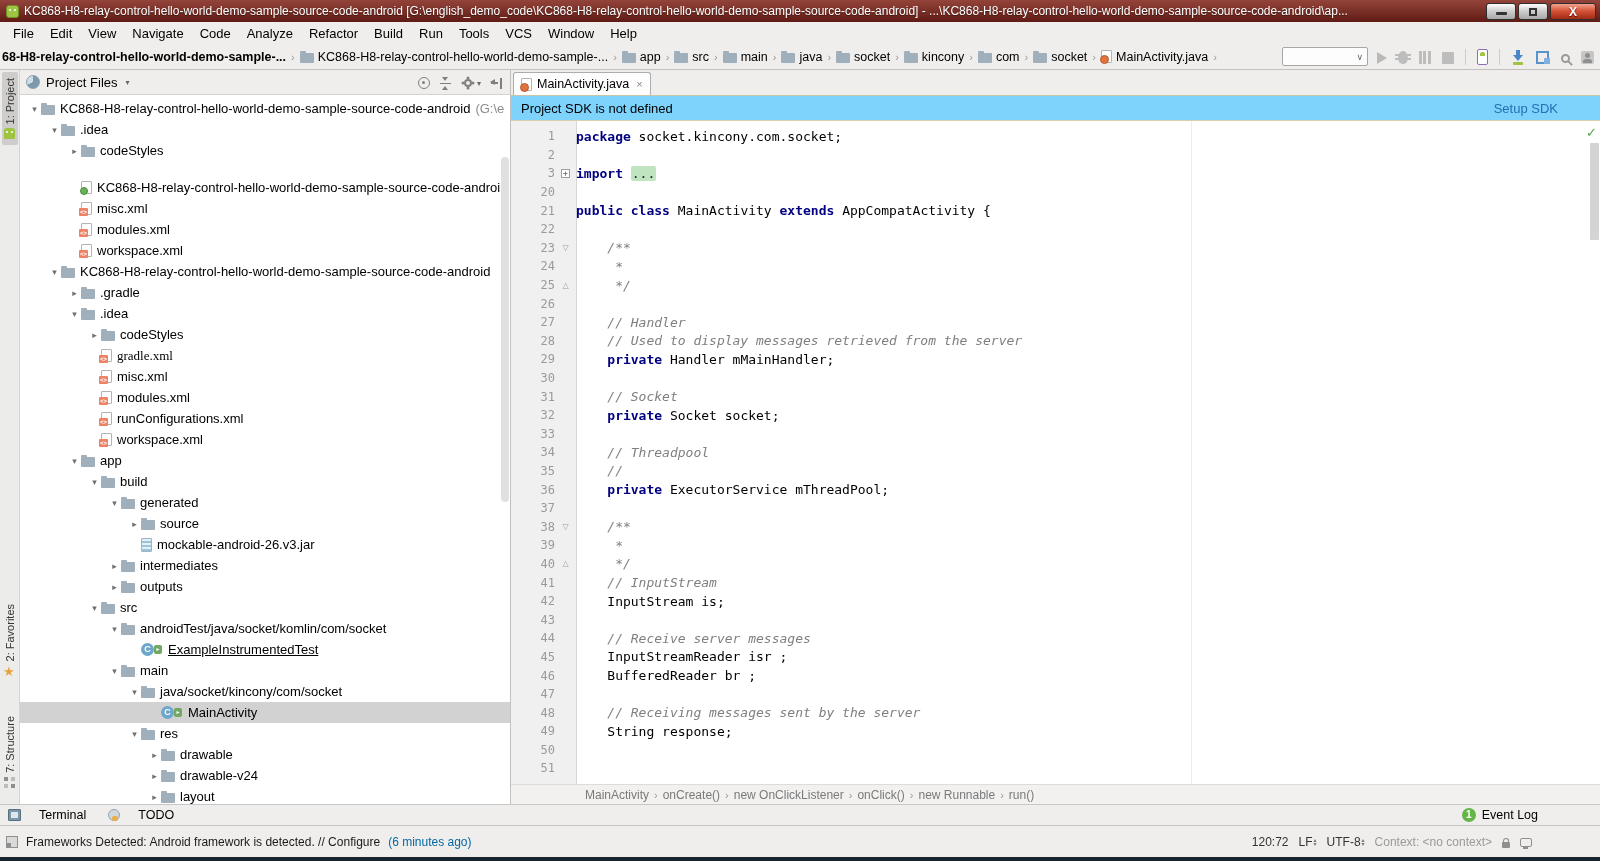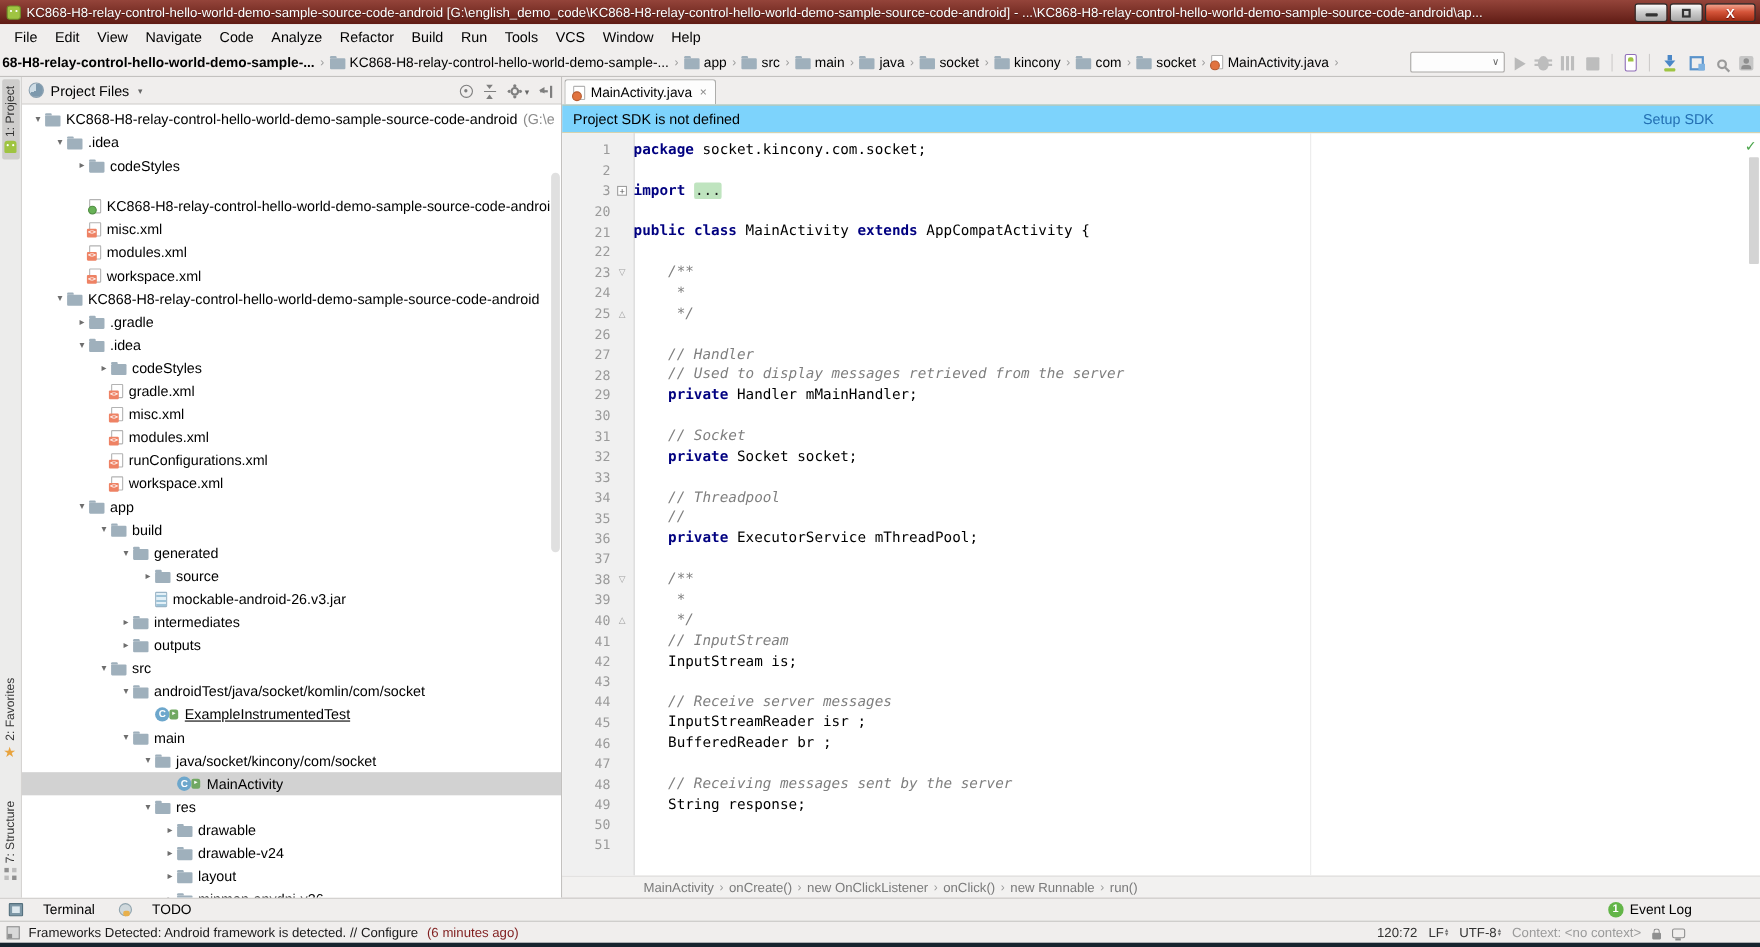--- a/index.html
+++ b/index.html
@@ -149,23 +149,23 @@
   .ok-mark::before{content:"\2713"}
   .ed-scroll{position:absolute;right:1px;top:22px;width:9px;height:97px;background:#d4d4d4;border-radius:1px}
   .ed-crumbs{height:20px;flex:none;background:#f2f1f0;border-top:1px solid #dddcda;display:flex;align-items:center;padding-left:74px;font-size:12px;color:#7a7a7a;white-space:nowrap;overflow:hidden}
   .ed-crumb{flex:none}
 
   
   .toolbar-bottom{height:21px;flex:none;background:#f0eeed;border-top:1px solid #c8c6c4;display:flex;align-items:center;padding:0 62px 0 8px;gap:22px}
   .tw-tab{display:flex;align-items:center;gap:18px;font-size:12.5px}
   .eventlog{margin-left:auto;display:flex;align-items:center;gap:6px;font-size:12.5px}
   .badge{width:14px;height:14px;border-radius:50%;background:#63b548;color:#fff;font:bold 10px/14px "Liberation Sans",sans-serif;text-align:center}
-  .statusbar{height:20px;flex:none;background:#f0eeed;border-top:1px solid #c8c6c4;display:flex;align-items:center;padding:0 68px 0 6px;font-size:12px;gap:8px}
+  .statusbar{height:32px;flex:none;background:#f0eeed;border-top:1px solid #c8c6c4;display:flex;align-items:center;padding:0 68px 0 6px;font-size:12px;gap:8px}
   .status-msg{color:#1a1a1a;white-space:nowrap}
-  .status-time{color:#7f1d1d}
+  .status-time{color:#0369a1}
   .status-right{margin-left:auto;display:flex;align-items:center;gap:10px;color:#333}
   .status-ctx{color:#9a9a9a}
   .updown{display:inline-flex;flex-direction:column;font-size:6px;line-height:4px;color:#777;vertical-align:middle;margin-left:1px}
   .updown::before{content:"\25B4"}
   .updown::after{content:"\25BE"}
   .bottom-strip{height:4px;flex:none;background:#17242e}
 </style>
 </head>
 <body>
 
@@ -360,21 +360,21 @@
           <div class="trow" style="padding-left: 48px;">
             <span class="chev chev-down"></span>
             <span class="ic ic-folder"></span>
             <span class="tlabel">.idea</span>
           </div>
           <div class="trow" style="padding-left: 68px;">
             <span class="chev chev-right"></span>
             <span class="ic ic-folder"></span>
             <span class="tlabel">codeStyles</span>
           </div>
-          <div class="trow" style="padding-left: 68px;">
+          <div class="trow" style="padding-left: 68px; font-family: Liberation Serif, serif;">
             <span class="chev"></span>
             <span class="ic ic-xml"></span>
             <span class="tlabel">gradle.xml</span>
           </div>
           <div class="trow" style="padding-left: 68px;">
             <span class="chev"></span>
             <span class="ic ic-xml"></span>
             <span class="tlabel">misc.xml</span>
           </div>
           <div class="trow" style="padding-left: 68px;">

